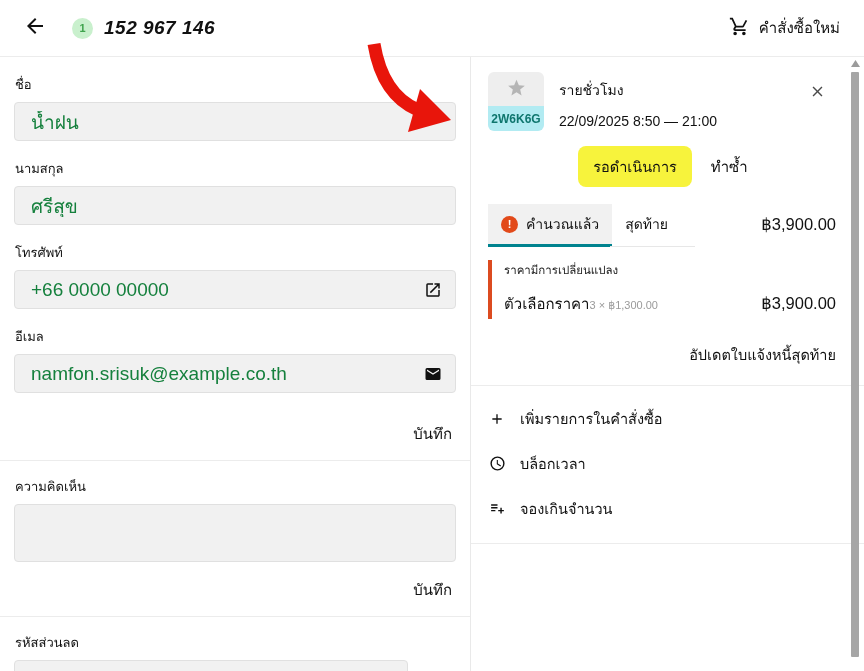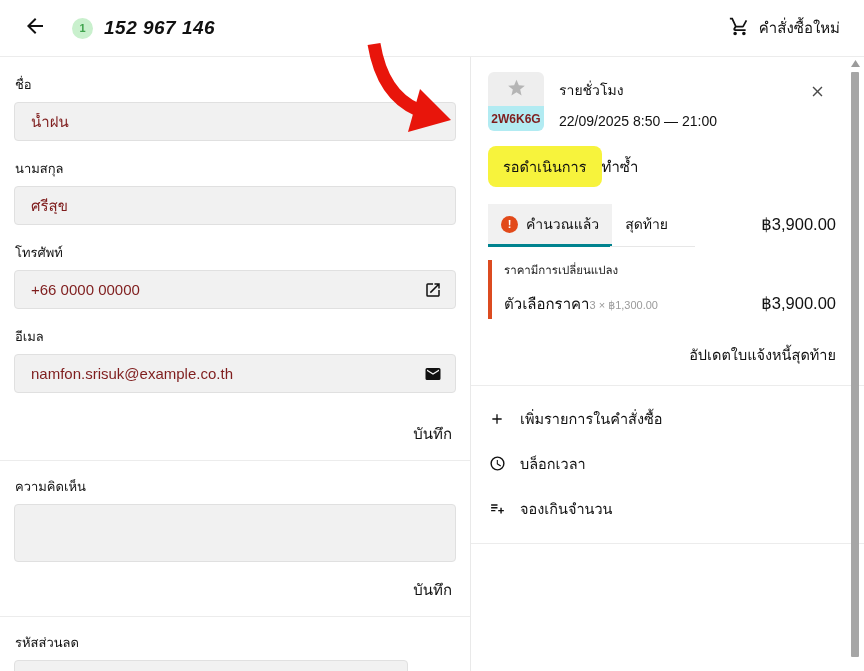--- a/index.html
+++ b/index.html
@@ -16,43 +16,43 @@
   .new-order { display: flex; align-items: flex-end; gap: 9px; font-size: 15px; cursor: pointer; margin-right: 6px; }
 
   
   .body-wrap { display: flex; height: 614px; }
   .left-panel { width: 471px; border-right: 1px solid #e9e9e9; padding: 17px 14px 0 14px; }
   .right-panel { flex: 1; padding: 15px 26px 0 17px; position: relative; }
 
   
   .f-label { font-size: 13px; margin: 0 0 7px 1px; }
   .input-wrap { height: 39px; background: #f1f1f1; border: 1px solid #e0e0e0; border-radius: 4px; display: flex; align-items: center; padding: 0 13px 0 16px; margin-bottom: 17px; }
-  .input-wrap input { flex: 1; border: none; background: transparent; outline: none; font-size: 15px; color: #7f1d1d; font-family: inherit; min-width: 0; }
+  .input-wrap input { flex: 1; border: none; background: transparent; outline: none; font-size: 19px; color: #15803d; font-family: inherit; min-width: 0; }
   .trailing-icon { margin-left: 8px; display: flex; align-items: center; }
   .save-row { text-align: right; padding: 12px 4px 14px 0; }
   .text-btn { font-size: 15px; color: #111; cursor: pointer; background: none; border: none; font-family: inherit; }
   .divider-l { border-top: 1px solid #ececec; margin: 0 -14px; }
   .comment-block { padding-top: 15px; }
   .comment-area { width: 100%; height: 58px; background: #f1f1f1; border: 1px solid #e0e0e0; border-radius: 4px; resize: none; font-family: inherit; font-size: 15px; padding: 8px 12px; outline: none; }
   .discount-block { padding-top: 15px; }
   .discount-row { display: flex; align-items: center; }
   .discount-row .input-wrap { flex: 1; margin-bottom: 0; height: 40px; }
   .apply-btn { font-size: 15px; margin: 0 10px 0 20px; background: none; border: none; font-family: inherit; cursor: pointer; }
 
   
   .bk-head { display: flex; gap: 15px; }
   .thumb { width: 56px; flex: 0 0 56px; cursor: pointer; }
   .thumb-top { height: 34px; background: #eeeeee; border-radius: 6px 6px 0 0; display: flex; align-items: center; justify-content: center; }
-  .thumb-code { height: 25px; background: #b2ebf2; border-radius: 0 0 6px 6px; display: flex; align-items: center; justify-content: center; font-size: 12px; font-weight: 700; color: #7f1d1d; }
+  .thumb-code { height: 25px; background: #b2ebf2; border-radius: 0 0 6px 6px; display: flex; align-items: center; justify-content: center; font-size: 12px; font-weight: 700; color: #0f766e; }
   .bk-info { padding-top: 7px; }
   .bk-title { font-size: 14px; }
   .bk-date { font-size: 14px; margin-top: 12px; }
   .close-btn { margin-left: auto; width: 26px; height: 26px; display: flex; align-items: center; justify-content: center; cursor: pointer; margin-top: 8px; margin-right: 8px; }
 
-  .status-row { display: flex; align-items: center; margin-top: 15px; }
+  .status-row { display: flex; align-items: center; gap: 19px; margin-top: 15px; justify-content: center; }
   .status-pill { background: #f7f33c; border-radius: 8px; padding: 9px 15px; font-size: 14.5px; cursor: default; }
   .repeat-link { font-size: 15px; cursor: pointer; }
 
   .tab-row { display: flex; align-items: center; margin-top: 17px; }
   .tabs { display: inline-flex; }
   .tab { position: relative; display: flex; align-items: center; gap: 8px; padding: 9px 13px 10px 13px; font-size: 14px; cursor: pointer; }
   .tab.active { background: #f1f1f1; }
   .tab.active::after { content: ""; position: absolute; left: 0; right: 0; bottom: -2px; height: 3px; background: #00838f; }
   .tab.inactive::after { content: ""; position: absolute; left: -2px; right: -14px; bottom: -2px; height: 1px; background: #e7e7e7; }
   .alert-dot { width: 17px; height: 17px; border-radius: 50%; background: #e24a1a; color: #fff; font-size: 11px; font-weight: 700; display: flex; align-items: center; justify-content: center; }

